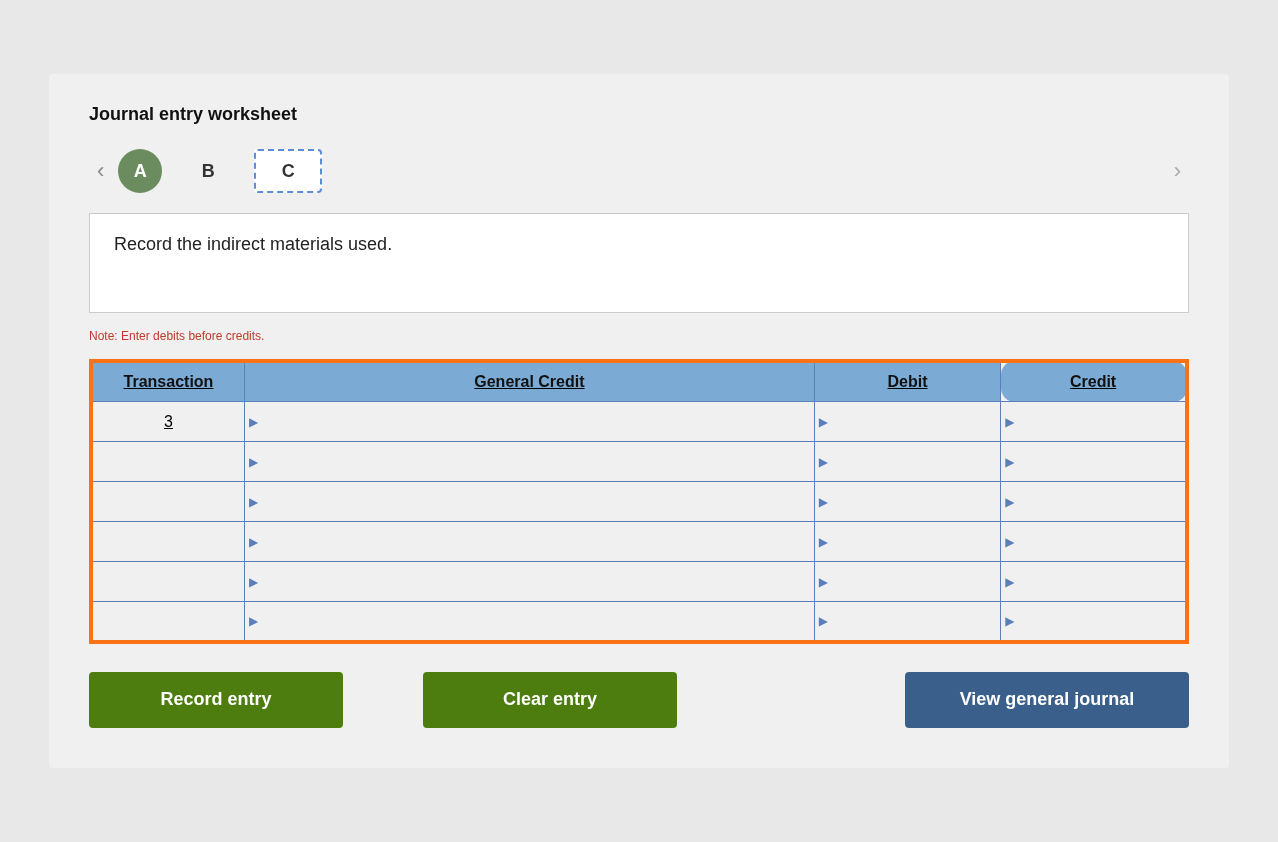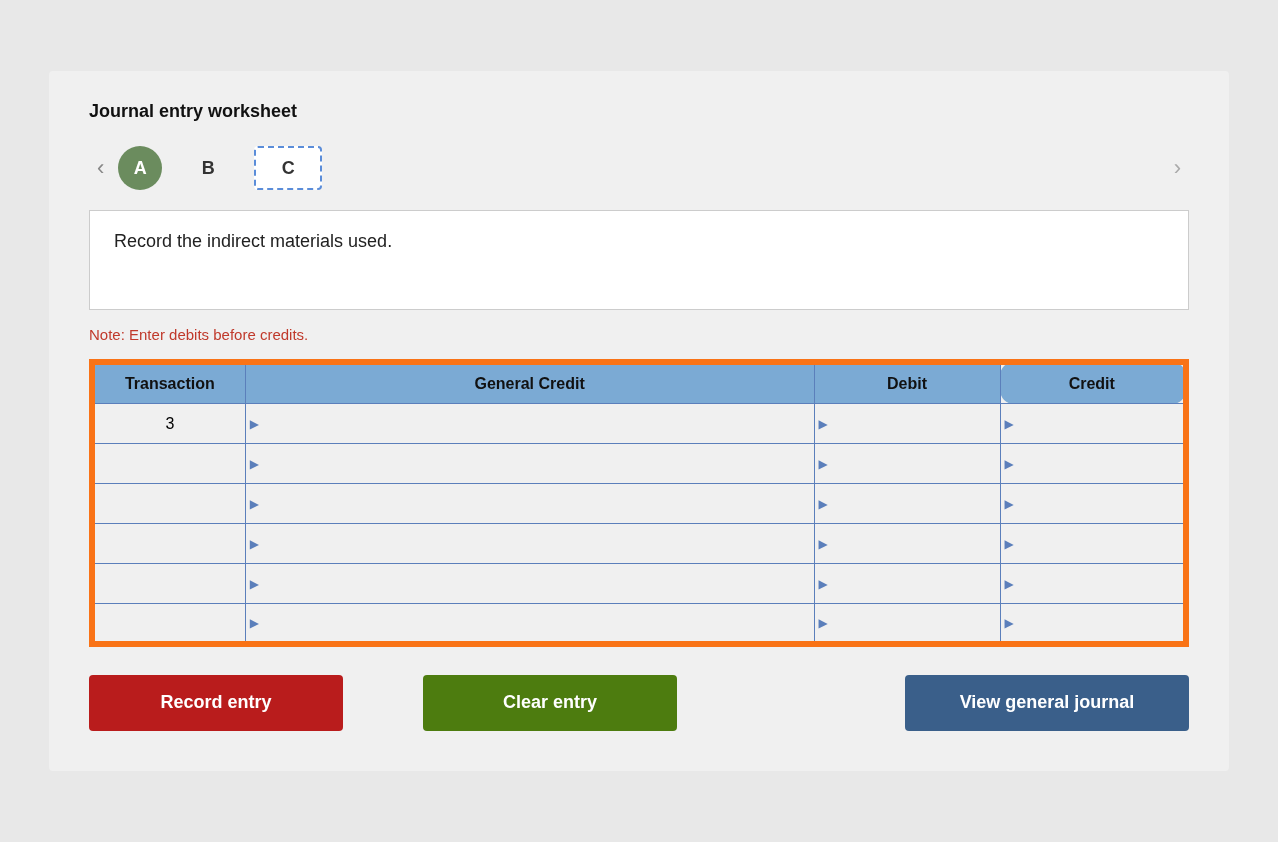--- a/index.html
+++ b/index.html
@@ -78,27 +78,28 @@
       padding: 20px 24px;
       margin-bottom: 16px;
       min-height: 100px;
     }
     .instruction-text {
       font-size: 18px;
       color: #222;
     }
     .note-text {
       color: #c0392b;
-      font-size: 15px;
+      font-size: 12px;
       margin-bottom: 16px;
     }
     .journal-table {
       width: 100%;
       border-collapse: collapse;
-      border: 6px solid #f97316;
+      border: 4px solid #f97316;
+      text-decoration: underline;
     }
     .journal-table th {
       background: #7baad4;
       color: #111;
       font-weight: bold;
       font-size: 16px;
       padding: 10px 8px;
       border: 1px solid #5b7fbb;
       text-align: center;
     }
@@ -143,21 +144,21 @@
     .btn {
       height: 56px;
       border: none;
       cursor: pointer;
       font-size: 18px;
       font-weight: bold;
       color: white;
       border-radius: 4px;
     }
     .btn-record {
-      background: #b91c1c;
+      background: #4d7c0f;
       width: 254px;
     }
     .btn-clear {
       background: #4d7c0f;
       width: 254px;
       margin-left: 80px;
     }
     .btn-view {
       background: #3a5f8a;
       width: 284px;

